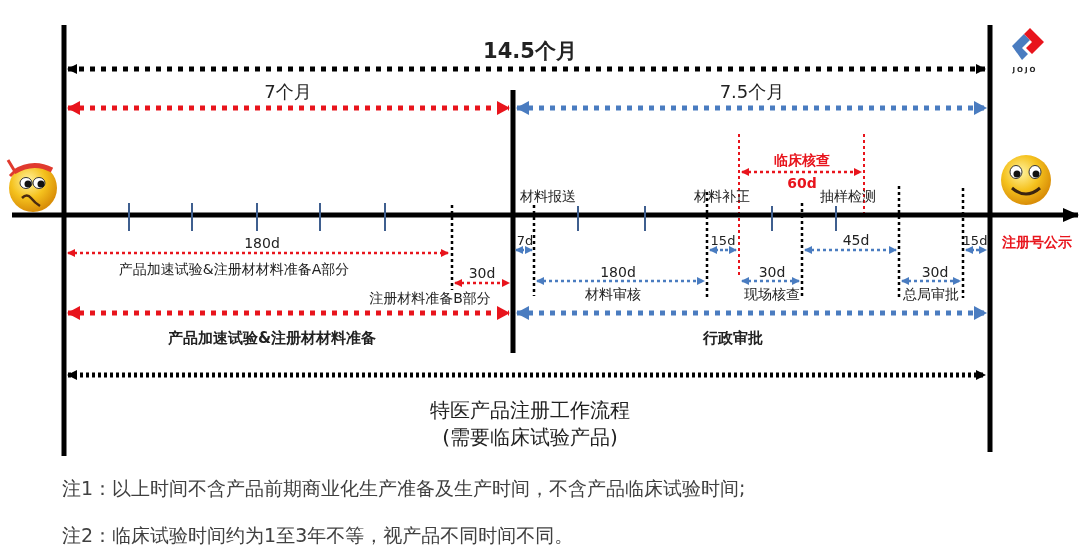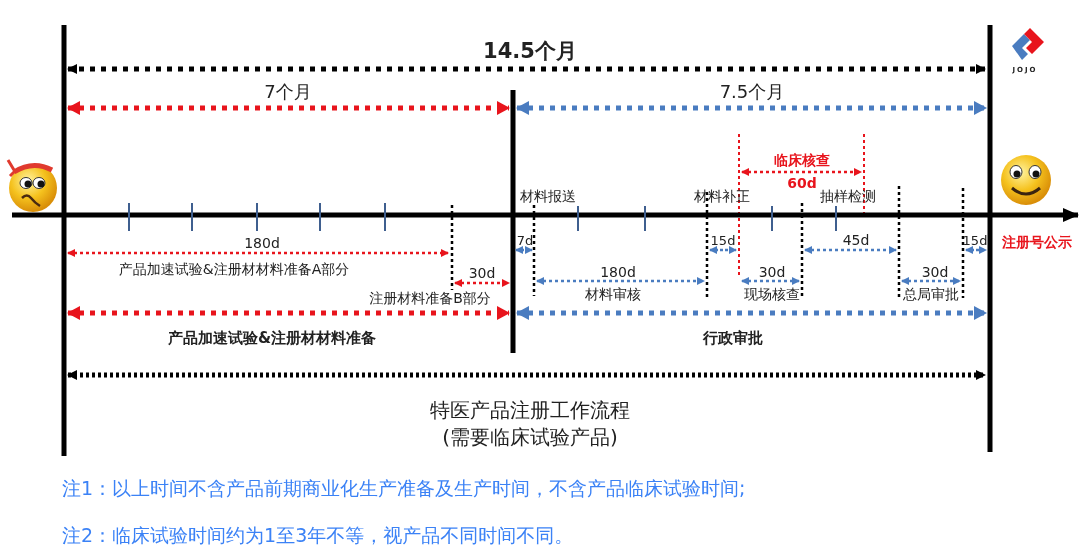--- a/index.html
+++ b/index.html
@@ -1,19 +1,19 @@
 <!DOCTYPE html>
 <html><head>
   <meta charset="utf-8">
   <style>
     html, body { margin:0; padding:0; background:#ffffff; }
     body { width:1080px; height:546px; overflow:hidden; position:relative; font-family:"DejaVu Sans","Liberation Sans",sans-serif; }
     #diagram { position:absolute; left:0; top:0; width:1080px; height:546px; }
     .t { font-family:"DejaVu Sans","Liberation Sans",sans-serif; fill:#222; }
-    .note { position:absolute; left:62px; font-size:19px; color:#3b82f6; font-family:"DejaVu Sans","Liberation Sans",sans-serif; white-space:nowrap; }
+    .note { position:absolute; left:62px; font-size:19px; color:#404040; font-family:"DejaVu Sans","Liberation Sans",sans-serif; white-space:nowrap; }
   </style>
 </head>
 <body>
 
 <svg id="diagram" viewBox="0 0 1080 546" xmlns="http://www.w3.org/2000/svg">
   <defs>
     <marker id="ah-black" markerWidth="10" markerHeight="10" refX="9" refY="5" orient="auto" markerUnits="userSpaceOnUse">
       <path d="M0,0 L10,5 L0,10 z" fill="#000"></path>
     </marker>
     <marker id="ah-black-s" markerWidth="10" markerHeight="10" refX="1" refY="5" orient="auto" markerUnits="userSpaceOnUse">

